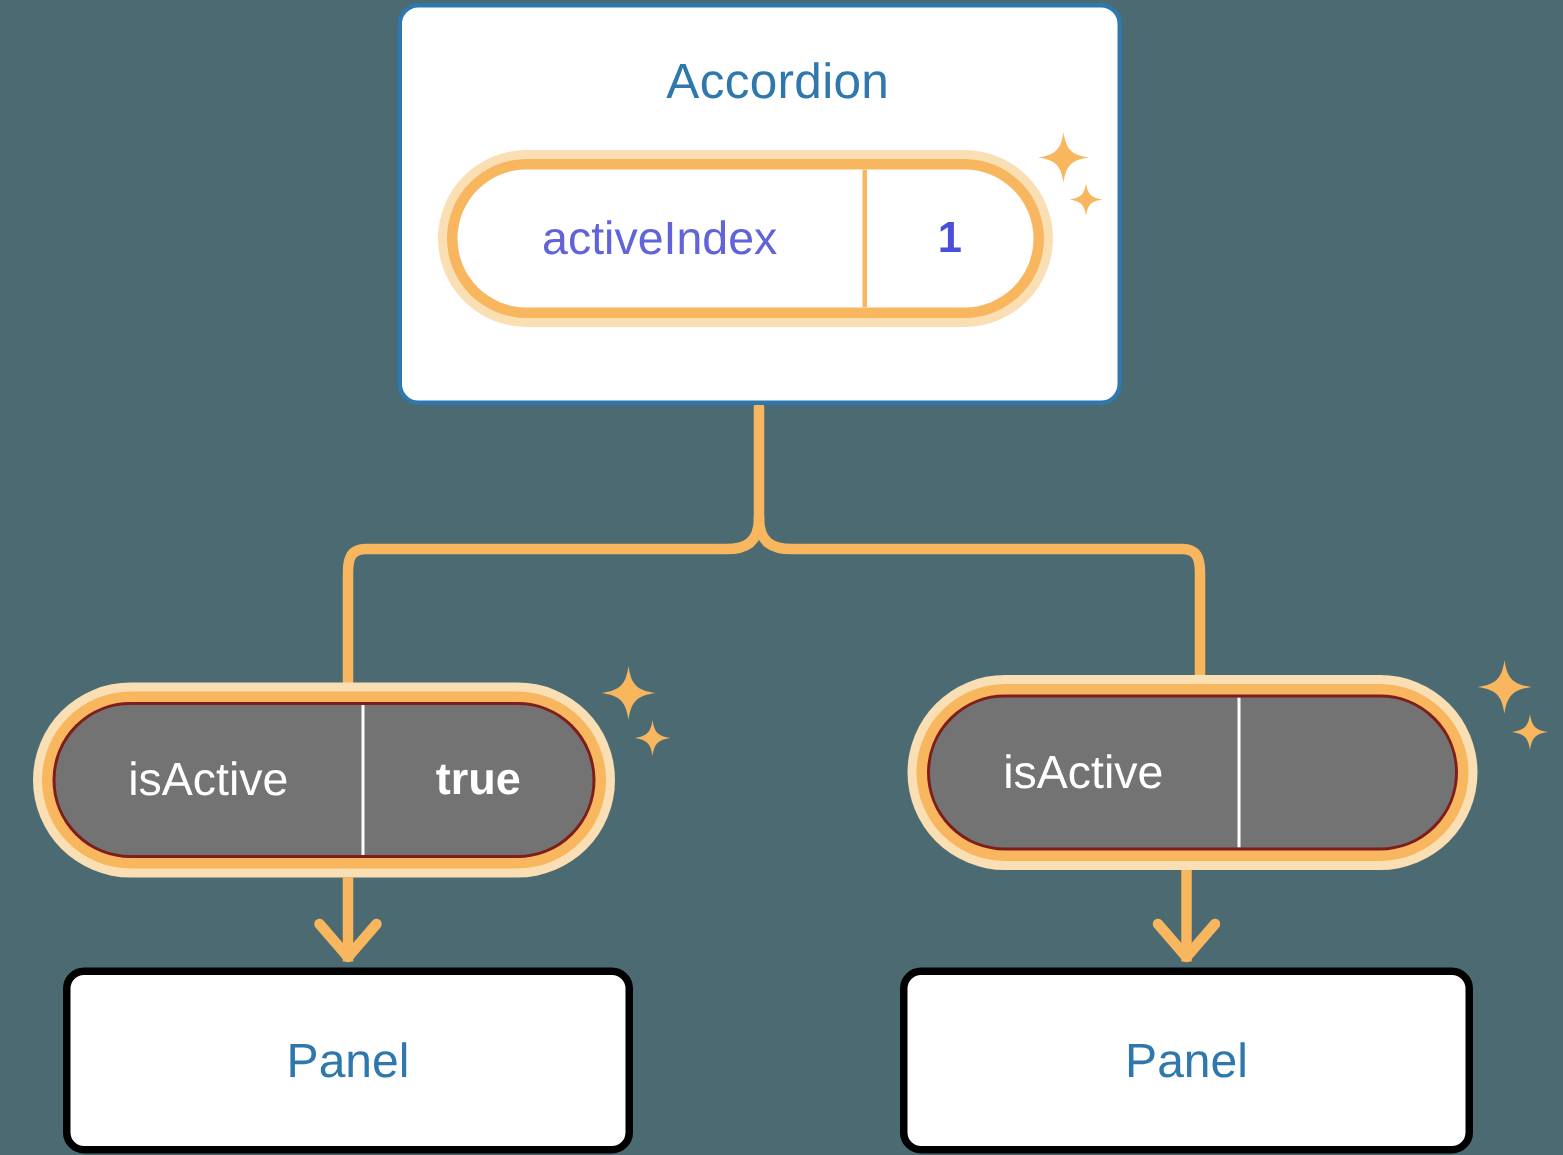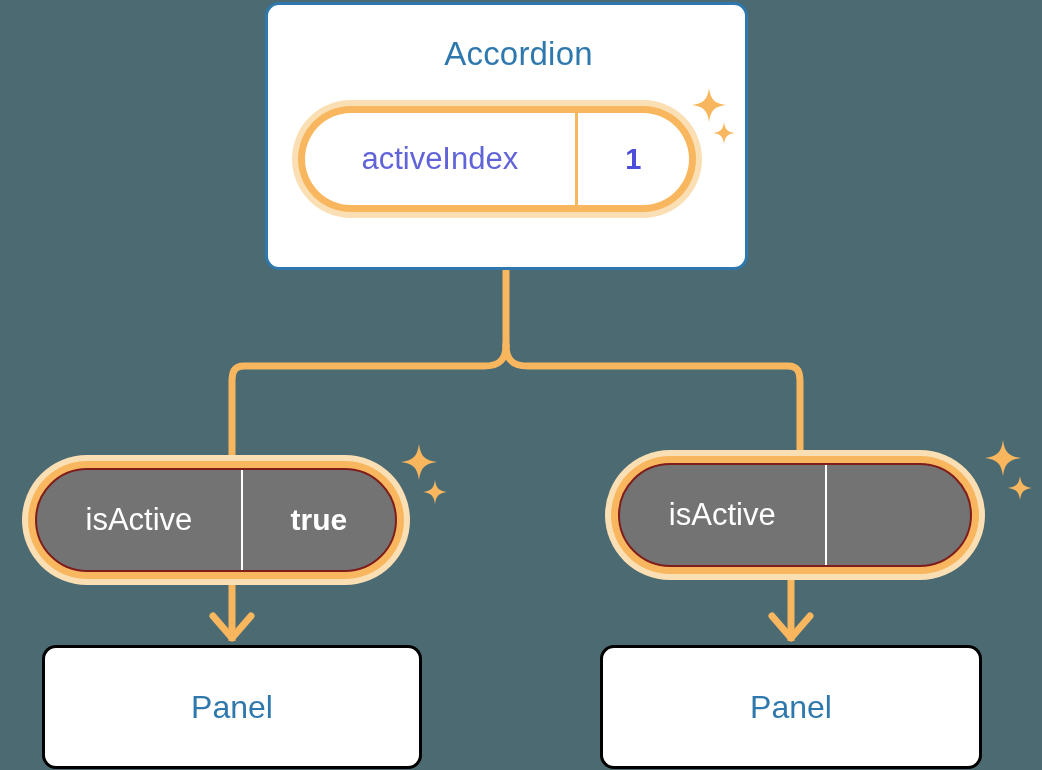--- a/index.html
+++ b/index.html
@@ -130,21 +130,21 @@
   #left-isactive-badge  .pill-val { flex: 1 1 auto; }
 
   #right-isactive-badge { left: 605px; top: 450px; width: 380px; height: 130px; }
   #right-isactive-badge .pill-key { flex: 0 0 59%; }
   #right-isactive-badge .pill-val { flex: 1 1 auto; }
 
   
   .panel-card {
     position: absolute;
     background: #ffffff;
-    border: 3px solid #000000;
+    border: 5px solid #000000;
     border-radius: 14px;
     box-sizing: border-box;
     display: flex;
     align-items: center;
     justify-content: center;
     z-index: 2;
   }
   .panel-label {
     color: #2e78ad;
     font-size: 32px;

